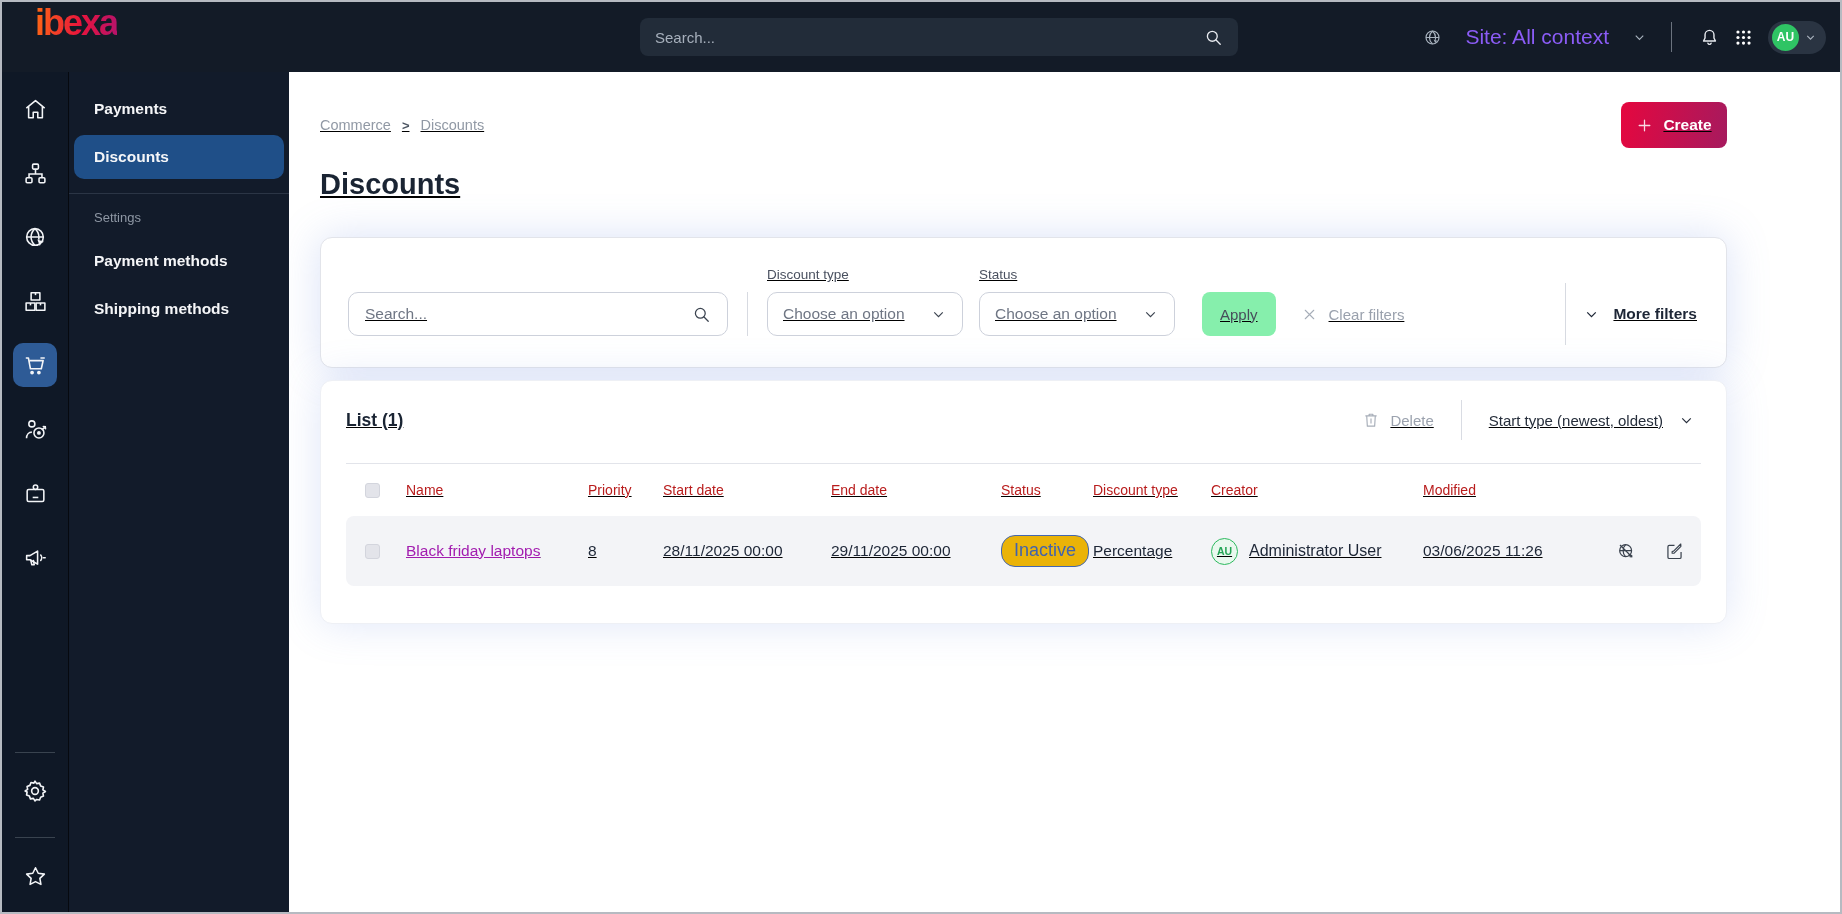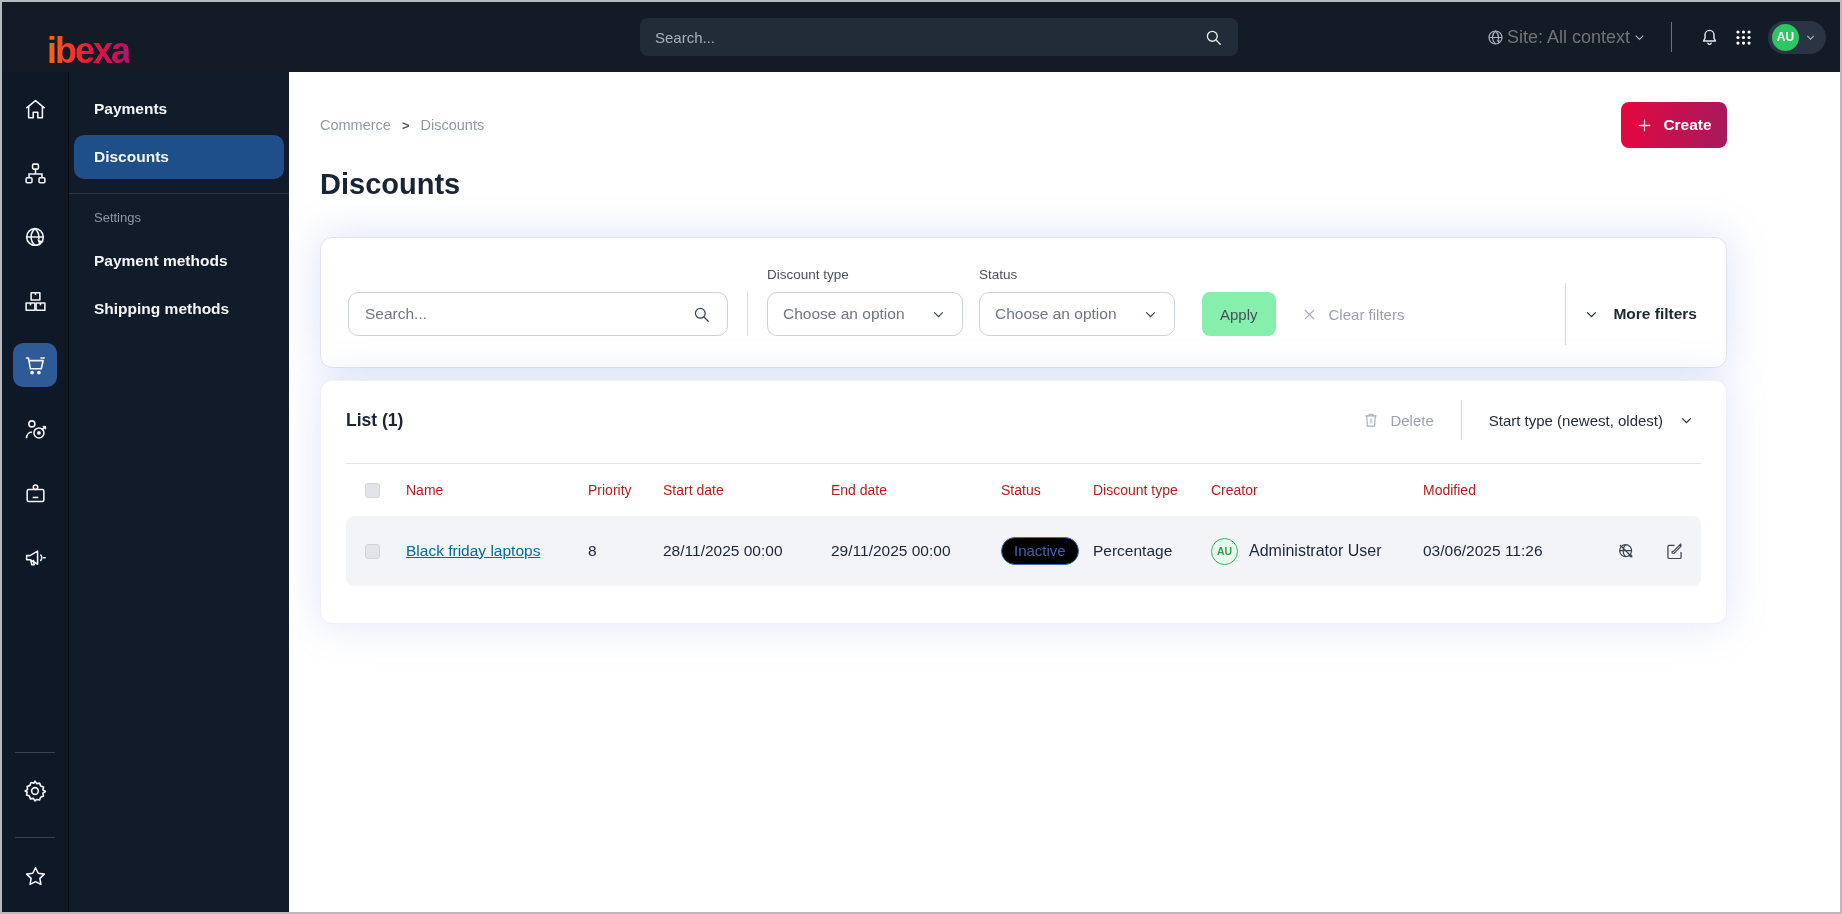--- a/index.html
+++ b/index.html
@@ -1,30 +1,30 @@
 <!DOCTYPE html>
 <html><head>
 <meta charset="utf-8">
 <style>
   * { box-sizing: border-box; margin: 0; padding: 0; }
   html,body { width:1842px; height:914px; overflow:hidden; }
   body { font-family:"Liberation Sans", sans-serif; background:#fff; }
   .window { width:1842px; height:914px; border:2px solid #b6bac1; display:flex; flex-direction:column; background:#fff; }
 
   
-  .topbar { height:70px; background:#131b27; display:flex; align-items:flex-end; position:relative; flex-shrink:0;padding-left:12px; }
+  .topbar { height:70px; background:#131b27; display:flex; align-items:flex-start; position:relative; flex-shrink:0; }
   .logo { margin-left:33px; font-size:36px; font-weight:bold; letter-spacing:-2px;
           background:linear-gradient(95deg,#ff6a13 0%,#e8143c 55%,#b5136b 100%);
           -webkit-background-clip:text; background-clip:text; color:transparent; }
   .topbar-search { position:absolute; left:638px; top:16px; width:598px; height:38px; background:#222c39;
                    border-radius:8px; display:flex; align-items:center; padding:0 15px; }
   .topbar-search input { flex:1; background:transparent; border:none; outline:none; color:#d6dbe2; font-size:15px; font-family:inherit; }
   .topbar-search input::placeholder { color:#a7b0bc; }
   .top-right { position:absolute; right:14px; top:0; height:70px; display:flex; align-items:center; }
-  .site-ctx { display:flex; align-items:center; gap:2px; color:#737373; font-size:18px; cursor:pointer; }
+  .site-ctx { display:flex; align-items:center; gap:23px; color:#8b5cf6; font-size:21px; cursor:pointer; }
   .tb-vdiv { width:1px; height:30px; background:#6b737e; margin:0 20px 0 24px; }
   .tb-icon { color:#e8ebf0; display:flex; align-items:center; justify-content:center; width:34px; height:34px; cursor:pointer; }
   .avatar-pill { background:#2a3442; border-radius:17px; padding:3px 9px 3px 4px; display:flex; align-items:center; gap:5px; margin-left:8px; cursor:pointer; }
   .avatar-top { width:27px; height:27px; border-radius:50%; background:#2fc464; color:#fff; font-weight:bold; font-size:12px;
                 display:flex; align-items:center; justify-content:center; }
 
   
   .app { flex:1; display:flex; min-height:0; }
   .rail { width:67px; background:#0f1826; border-right:1px solid #06090f; display:flex; flex-direction:column; align-items:center; padding:15px 0 14px; flex-shrink:0; }
   .rail-btn { width:44px; height:44px; border-radius:10px; display:flex; align-items:center; justify-content:center; color:#f2f4f7; margin-bottom:20px; cursor:pointer; }
@@ -33,21 +33,21 @@
   .rail-div { width:40px; height:1px; background:#39434f; margin:4px 0 16px; }
 
   .panel { width:220px; background:#121b2a; padding:15px 5px 0 5px; display:flex; flex-direction:column; flex-shrink:0; }
   .menu-item { height:44px; border-radius:10px; display:flex; align-items:center; padding:0 20px; color:#f5f6f8;
                font-size:15.5px; font-weight:600; margin-bottom:4px; cursor:pointer; }
   .menu-item.active { background:#1f4f88; }
   .panel-div { height:1px; background:#2b3545; margin:10px -5px 16px; }
   .section-label { color:#8e97a4; font-size:13px; padding:0 20px; margin-bottom:14px; }
 
   
-  .content { flex:1; background:#fff; position:relative; overflow:hidden; }
+  .content { flex:1; background:#fff; position:relative; overflow:hidden;text-decoration:underline; }
   .content-inner { padding:30px 0 0 31px; width:1438px; }
   .row1 { display:flex; justify-content:space-between; align-items:center; width:1407px; height:46px; }
   .breadcrumb { display:flex; align-items:center; gap:11px; font-size:14.5px; color:#9199a5; }
   .crumb { cursor:pointer; }
   .crumb-sep { color:#4d5663; font-weight:bold; font-size:13px; }
   .create-btn { width:106px; height:46px; border:none; border-radius:8px; cursor:pointer;
                 background:linear-gradient(100deg,#e5073f 0%,#a61a5e 100%);
                 color:#fff; font-size:15.5px; font-weight:600; font-family:inherit;
                 display:flex; align-items:center; justify-content:center; gap:10px; }
   .page-title { margin-top:20px; font-size:29px; font-weight:800; color:#1a2433; }
@@ -78,23 +78,23 @@
   .list-title { font-size:17.5px; font-weight:700; color:#1a2433; }
   .delete-btn { display:flex; align-items:center; gap:10px; margin-left:auto; color:#9ba2ae; font-size:15px; cursor:pointer; }
   .lh-vdiv { width:1px; height:40px; background:#d9dce3; margin:0 27px; }
   .sort-select { display:flex; align-items:center; gap:15px; font-size:15px; color:#262e3b; cursor:pointer; padding-right:6px; }
   .table-top-line { height:1px; background:#e2e4ea; margin-top:12px; }
 
   .tgrid { display:grid; grid-template-columns:60px 182px 75px 168px 170px 92px 118px 212px 182px 1fr; align-items:center; }
   .thead { height:52px; color:#b91c1c; font-size:14px; }
   .cb { width:15px; height:15px; border-radius:3px; background:#e3e4ea; border:1px solid #d3d5dd; margin-left:19px; cursor:pointer; }
   .trow { height:70px; background:#f3f4f7; border-radius:8px; font-size:15.5px; color:#1d2636; }
-  .row-link { color:#0369a1; font-weight:500; text-decoration:underline; cursor:pointer; }
-  .badge { display:inline-block; padding:4px 12px 5px; border:1px solid #4467b0; border-radius:14px; background:#000000;
-           color:#4062ae; font-size:15px; }
+  .row-link { color:#a21caf; font-weight:500; text-decoration:underline; cursor:pointer; }
+  .badge { display:inline-block; padding:4px 12px 5px; border:1px solid #4467b0; border-radius:14px; background:#eab308;
+           color:#4062ae; font-size:18px; }
   .creator-cell { display:flex; align-items:center; gap:11px; }
   .avatar-row { width:27px; height:27px; border-radius:50%; background:#e9f8ee; border:1.5px solid #2cb95e; color:#23a455;
                 font-weight:bold; font-size:10.5px; display:flex; align-items:center; justify-content:center; flex-shrink:0; }
   .creator-name { font-size:16px; }
   .actions-cell { display:flex; justify-content:flex-end; gap:27px; padding-right:16px; color:#3a424e; }
   .action-icon { cursor:pointer; display:flex; }
   svg { display:block; }
 </style>
 </head>
 <body>

